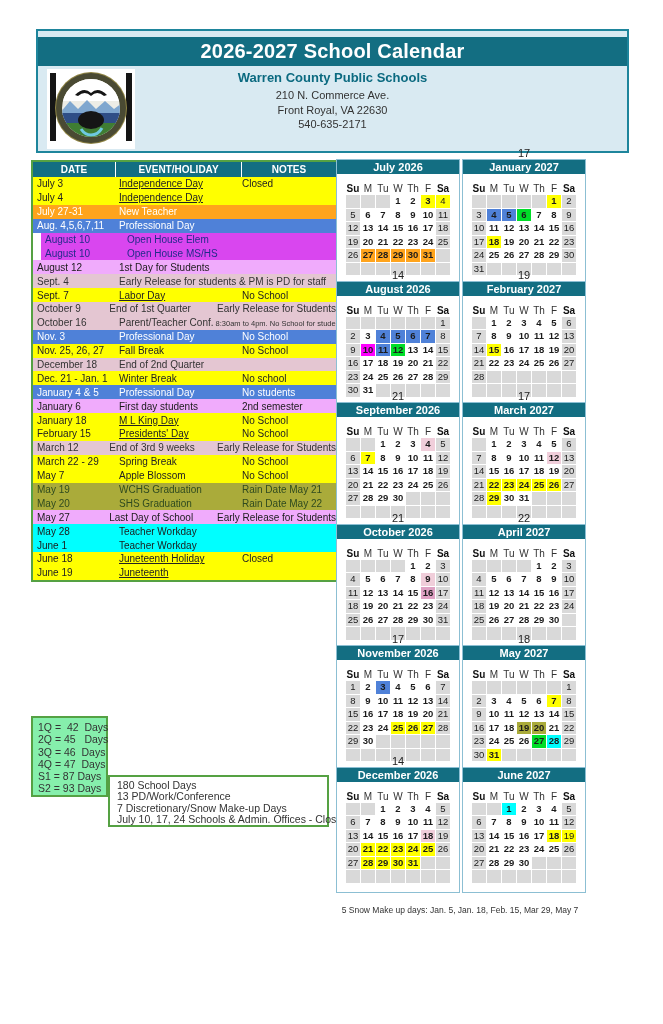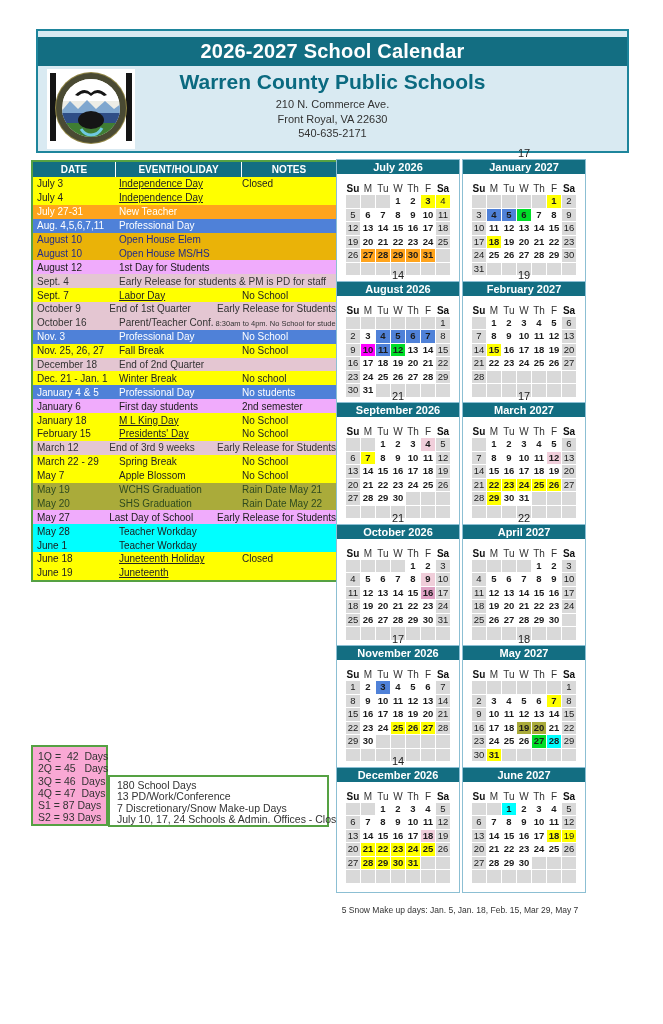--- a/index.html
+++ b/index.html
@@ -8,48 +8,48 @@
     font-family:"Liberation Sans","DejaVu Sans",sans-serif;color:#222;
     -webkit-font-smoothing:antialiased;
   }
   
   .hdr{position:absolute;left:36px;top:29px;width:589px;border:2px solid #1E859C;background:#D9EAF2;}
   .hdr-title{height:29px;background:#136E82;color:#fff;font-size:20px;font-weight:bold;
     text-align:center;line-height:29px;letter-spacing:.2px;margin-top:6px;}
   .hdr-body{position:relative;height:85px;}
   .logo{position:absolute;left:9px;top:3px;}
   .hdr-text{position:absolute;left:0;right:0;top:2px;text-align:center;}
-  .school{color:#0B6A80;font-size:21px;font-weight:bold;margin:2px 0 3px 0;}
+  .school{color:#0B6A80;font-size:13px;font-weight:bold;margin:2px 0 3px 0;}
   .addr{font-size:11px;color:#333;line-height:14.5px;}
   
   .etable{position:absolute;left:31px;top:160px;width:303px;border:2px solid #55A143;background:#fff;}
   .thead{display:flex;height:15px;background:#136E82;color:#fff;font-size:10px;font-weight:bold;}
   .thead .th{display:flex;align-items:center;justify-content:center;}
   .th.h-date{width:82px;}
   .th.h-event{width:125px;border-left:1px solid #fff;}
   .th.h-notes{width:92px;border-left:1px solid #fff;flex:1;}
   .trow{display:flex;height:13.9px;font-size:10px;align-items:center;overflow:hidden;}
   .td{white-space:nowrap;overflow:visible;}
   .c-date{width:82px;padding-left:4px;box-sizing:border-box;}
   .c-event{width:125px;padding-left:4px;box-sizing:border-box;}
   .c-event.wide{width:217px;}
   .c-notes{flex:1;padding-left:2px;}
   .u{text-decoration:underline;}
   .sm{font-size:7.5px;}
   .row-yellow{background:#FFFF00;}
   .row-orange{background:#FFA41C;color:#fff;}
   .row-blue{background:#4F81D8;color:#fff;}
-  .row-magenta{background:#eab308;color:#232B8A;}
+  .row-magenta{background:#d946ef;color:#232B8A;margin-left:8px;}
   .row-green{background:#f0abfc;color:#1b1b1b;}
   .row-pink{background:#E4C6D2;color:#333;}
   .row-olive{background:#AAAB3A;color:#2F4A1F;}
   .row-cyan{background:#00FFFF;color:#1b1b1b;}
   
-  .qbox{position:absolute;left:31px;top:745px;width:77px;height:81px;border:2.5px solid #55A143;
-    background:#f9a8d4;font-size:10.5px;color:#333;box-sizing:border-box;padding:3px 0 0 5px;line-height:12.3px;white-space:pre;}
+  .qbox{position:absolute;left:31px;top:716px;width:77px;height:81px;border:2.5px solid #55A143;
+    background:#86efac;font-size:10.5px;color:#333;box-sizing:border-box;padding:3px 0 0 5px;line-height:12.3px;white-space:pre;}
   .tbox{position:absolute;left:108px;top:775px;width:221px;height:52px;border:2.5px solid #55A143;
     background:#fff;font-size:10.5px;color:#333;box-sizing:border-box;padding:3px 0 0 7px;line-height:11.4px;white-space:nowrap;}
   
   .cal-area{position:absolute;left:336px;top:147px;width:250px;display:grid;
     grid-template-columns:124px 124px;column-gap:2px;}
   .cal-col{height:121.5px;}
   .cal-count{height:12px;font-size:11px;color:#222;text-align:center;line-height:12px;}
   .cal{border:1.5px solid #8CBFD3;background:#fff;box-sizing:border-box;width:124px;}
   .cal-title{height:14px;background:#136E82;color:#fff;font-weight:bold;font-size:11px;
     text-align:center;line-height:14px;}

